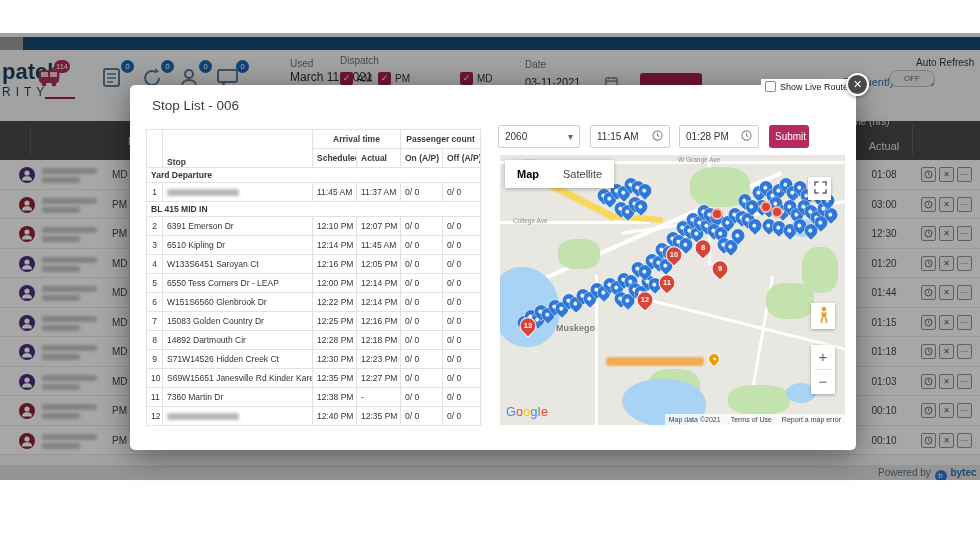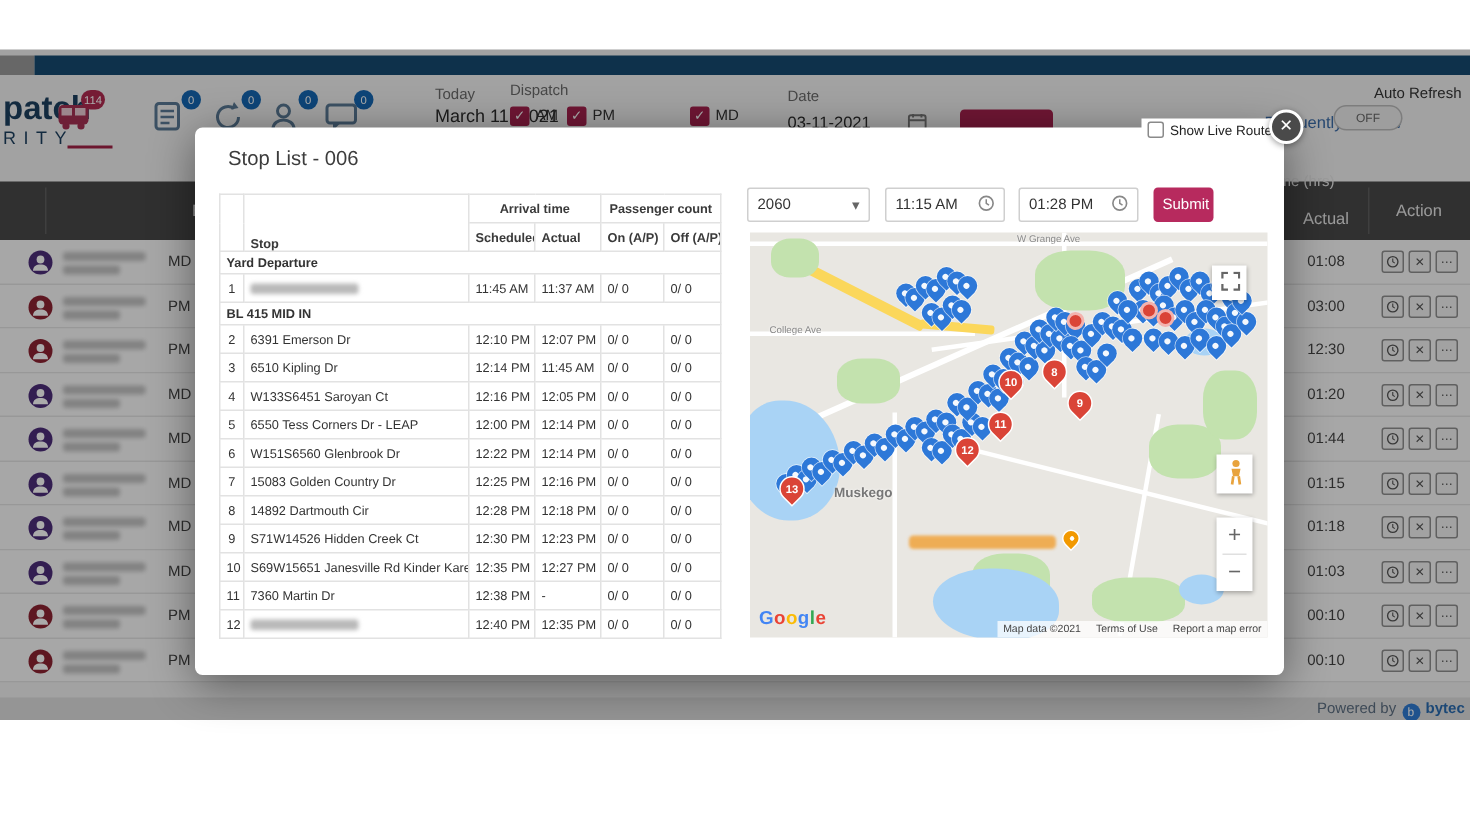--- a/index.html
+++ b/index.html
@@ -105,21 +105,21 @@
     display:flex;align-items:center;gap:4px;z-index:6;}
   #showroute .box{width:11px;height:11px;border:1px solid #8a8a8a;border-radius:2px;background:#fff;}
   .mapbtn{position:absolute;background:#fff;box-shadow:0 1px 3px rgba(0,0,0,.3);border:none;z-index:5;}
   #fs-btn{right:14px;top:22px;width:23px;height:23px;color:#666;}
   #fs-btn svg{width:13px;height:13px;}
   #pegman{right:10px;top:148px;width:24px;height:26px;}
   #pegman svg{width:14px;height:18px;}
   #zoomctl{right:10px;top:190px;width:24px;height:49px;font-size:15px;color:#666;}
   #zoomctl .zline{height:1px;background:#e0e0e0;margin:0 4px;}
   #zoomctl div{height:24px;line-height:24px;text-align:center;}
-  #glogo{position:absolute;left:6px;bottom:6px;font-size:12.5px;font-weight:bold;letter-spacing:.3px;z-index:5;}
+  #glogo{position:absolute;left:6px;bottom:6px;font-size:12.5px;font-weight:normal;letter-spacing:.3px;z-index:5;}
   .g0{color:#4285F4}.g1{color:#EA4335}.g2{color:#FBBC05}.g3{color:#4285F4}.g4{color:#34A853}.g5{color:#EA4335}
   #attrib{position:absolute;right:0;bottom:0;background:rgba(255,255,255,.75);font-size:7px;color:#444;
     padding:2px 4px;z-index:5;display:flex;gap:10px;}
 
   
   .mk{position:absolute;transform:translate(-50%,-92%);z-index:3;}
   .bpin{width:13px;height:13px;background:#2d78d8;border-radius:50% 50% 50% 0;transform:rotate(-45deg);
     box-shadow:0 0 0 0.5px rgba(255,255,255,.7);position:relative;}
   .bpin:after{content:"";position:absolute;left:4px;top:4px;width:4px;height:4px;border-radius:50%;background:#fff;opacity:.95;}
   .rpin{width:17px;height:17px;background:#da4437;border-radius:50% 50% 50% 0;transform:rotate(-45deg);
@@ -175,21 +175,21 @@
     </div>
     <div class="nav-ico" style="left:215px">
       <svg viewBox="0 0 26 24">
           <rect x="3" y="4" width="19" height="12" rx="2" fill="none" stroke="#5a7a95" stroke-width="2"></rect>
           <path d="M7 16l0 5 5-5z" fill="#5a7a95"></path>
         </svg>
       <span class="badge blue">0</span>
     </div>
     <div id="nav-underline"></div>
 
-    <div class="abs hlbl" style="left:290px;top:25px">Today</div>
+    <div class="abs hlbl" style="left:290px;top:25px">Used</div>
     <div class="abs hval" style="left:290px;top:37px">March 11, 2021</div>
 
     <div class="abs hlbl" style="left:340px;top:22px">Dispatch</div>
     <div class="abs" style="left:340px;top:36px">
       <span class="chk">✓</span><span class="chklbl">AM</span>
     </div>
     <div class="abs" style="left:378px;top:36px">
       <span class="chk">✓</span><span class="chklbl">PM</span>
     </div>
     <div class="abs" style="left:460px;top:36px">
@@ -213,21 +213,20 @@
       <span id="freq">∨</span>
     </div>
     <div class="abs hlbl" style="left:916px;top:24px;color:#333">Auto Refresh</div>
     <div id="autorefresh-pill">OFF</div>
 
     <div id="bg-thead">
       <div class="cell" style="left:30px;width:245px">Employee</div>
       <div class="cell" style="left:285px;width:80px;justify-content:flex-start">Dispat</div>
       <div class="cell" style="left:836px;width:70px;top:-10px;height:20px;font-size:10px">me (hrs)</div>
       <div class="cell" style="left:856px;width:56px;top:10px;height:29px">Actual</div>
-      <div class="cell" style="left:912px;width:68px">Action</div>
       <div class="vline" style="left:30px"></div>
       <div class="vline" style="left:275px"></div>
       <div class="vline" style="left:912px"></div>
     </div>
     <div id="bg-body">
         <div class="bg-row" style="top: 0px;">
           <span class="avatar purple"><svg viewBox="0 0 16 16">
               <circle cx="8" cy="6" r="2.6" fill="#fff"></circle>
               <path d="M3 13.5c0-3 2.2-4.2 5-4.2s5 1.2 5 4.2" fill="#fff"></path>
             </svg></span>
@@ -913,20 +912,24 @@
             <div class="rdot"></div>
           </span>
           <span class="mk" style="left: 77.1%; top: 21.1%; z-index: 4;">
             <div class="rdot"></div>
           </span>
           <span class="mk" style="left: 80.3%; top: 23%; z-index: 4;">
             <div class="rdot"></div>
           </span>
         </div>
 
+      <div id="maptype">
+        <div class="mt on">Map</div>
+        <div class="mt">Satellite</div>
+      </div>
       <button class="mapbtn" id="fs-btn">
         <svg viewBox="0 0 14 14">
             <path d="M1 5V1h4M9 1h4v4M13 9v4H9M5 13H1V9" fill="none" stroke="#666" stroke-width="1.6"></path>
           </svg>
       </button>
       <button class="mapbtn" id="pegman">
         <svg viewBox="0 0 14 18">
             <circle cx="7" cy="3" r="2.4" fill="#e8a33d"></circle>
             <path d="M4 6.5h6l-1 5h-4z" fill="#e8a33d"></path>
             <path d="M5.2 11.5l-.8 5.5M8.8 11.5l.8 5.5" stroke="#e8a33d" stroke-width="1.8"></path>

